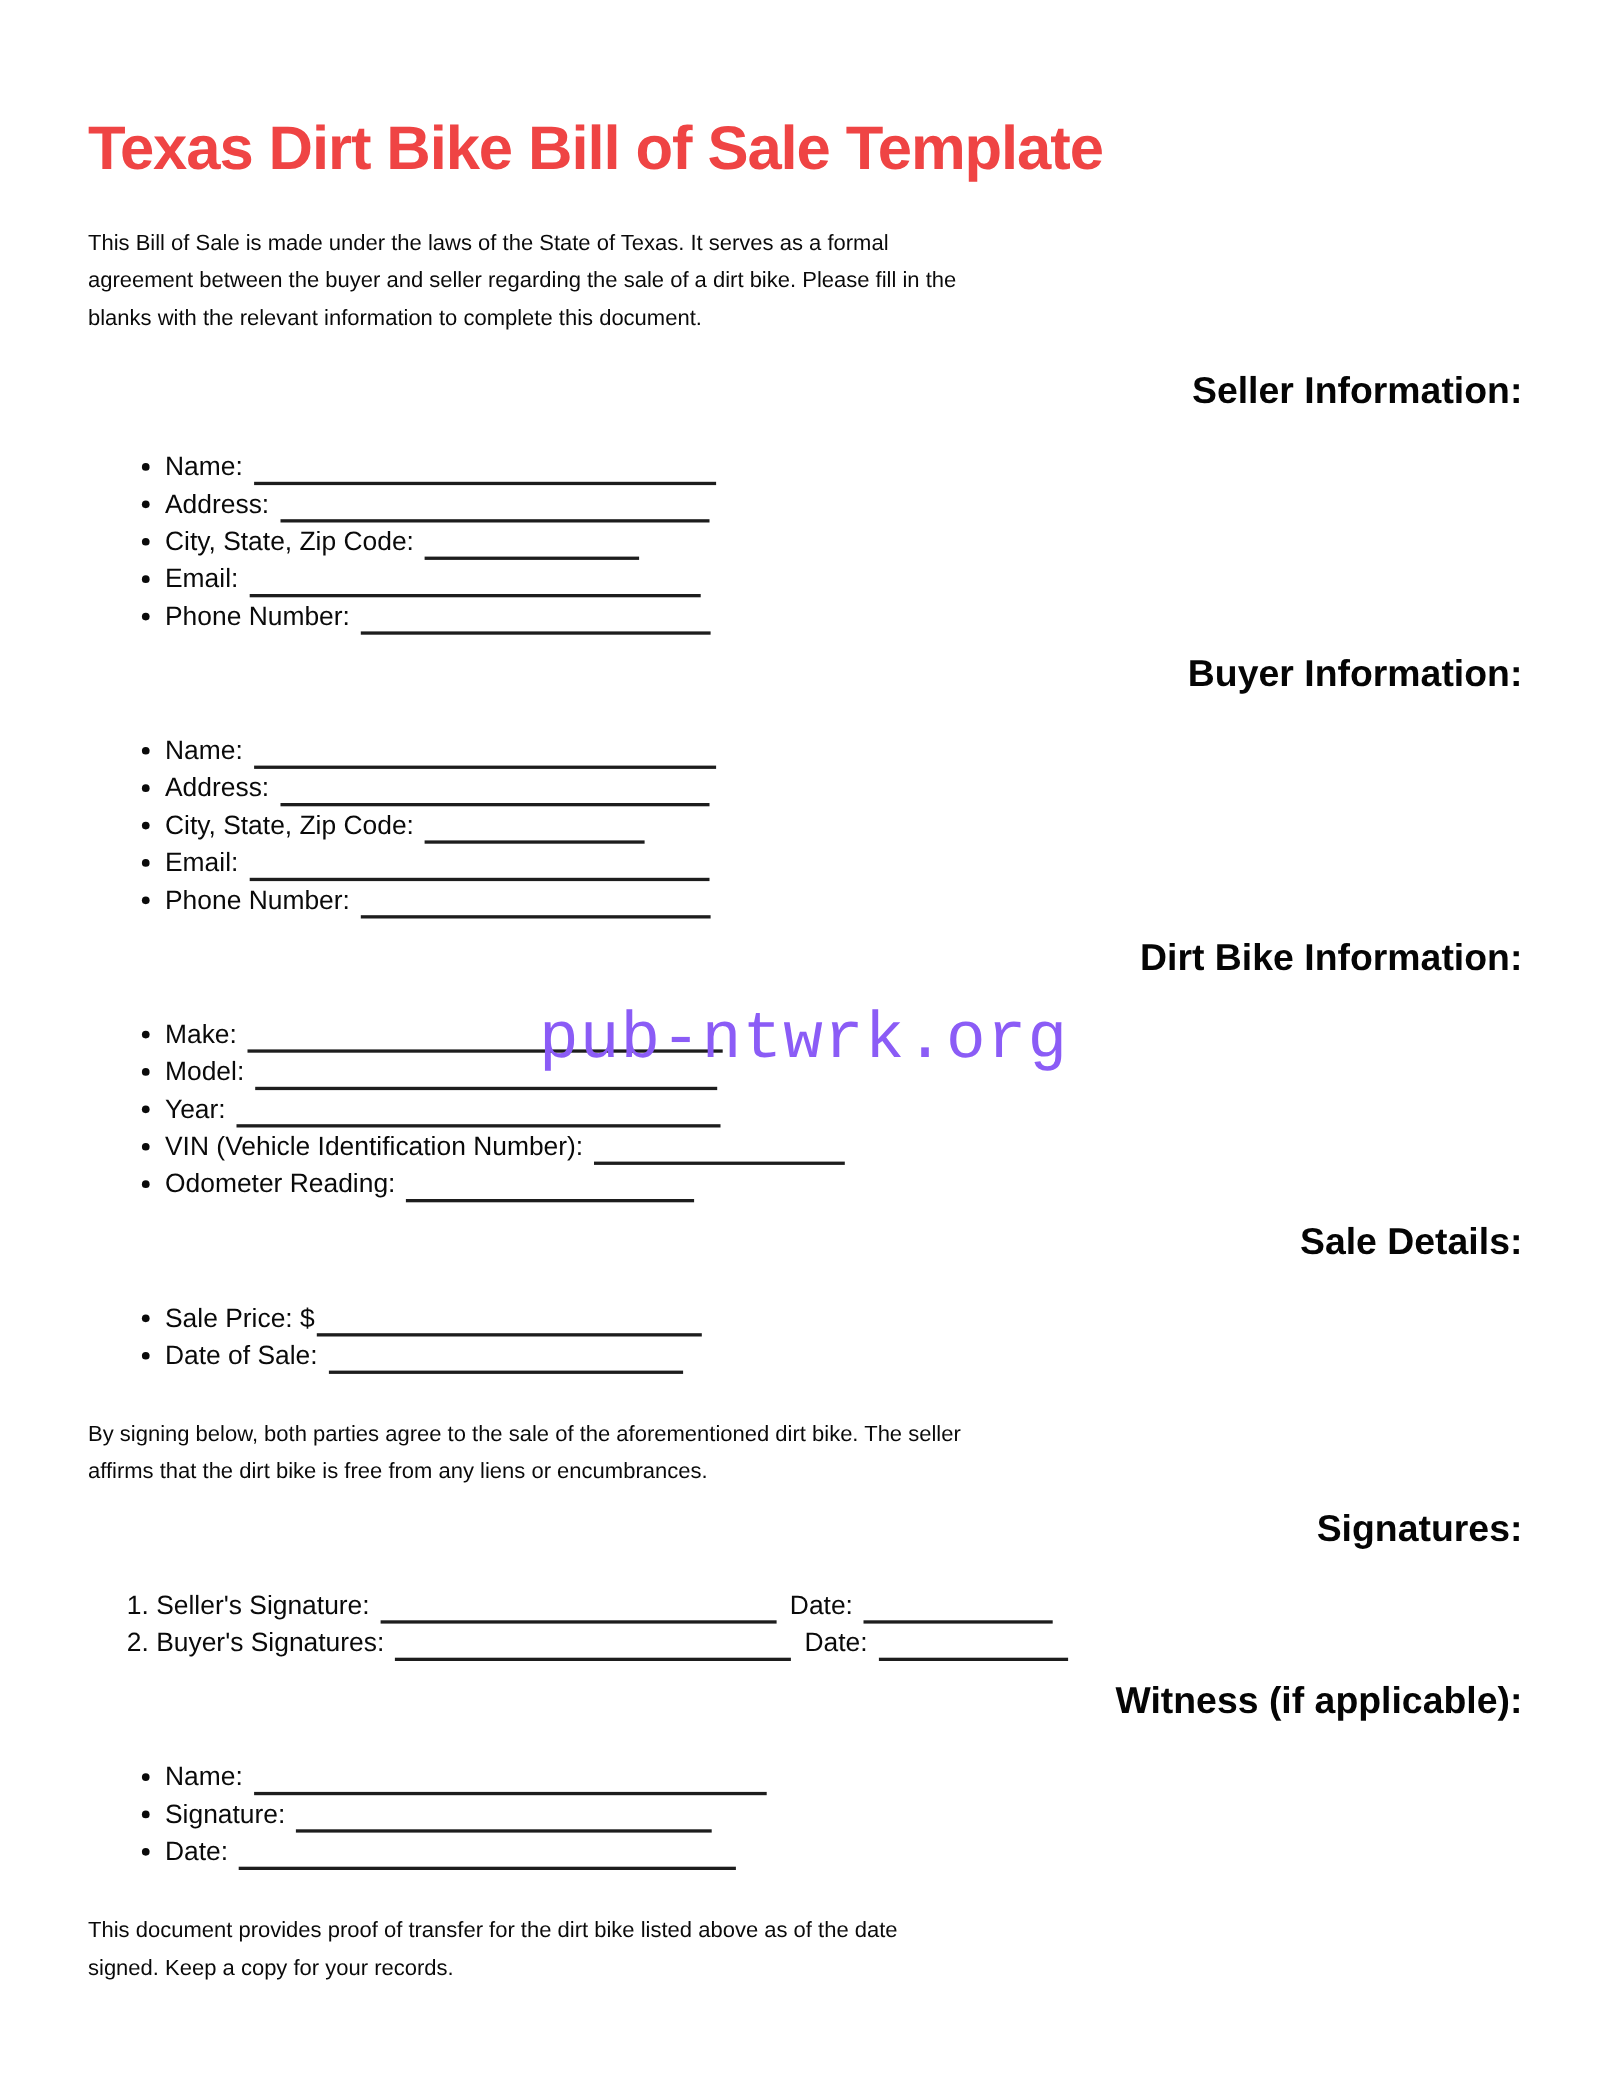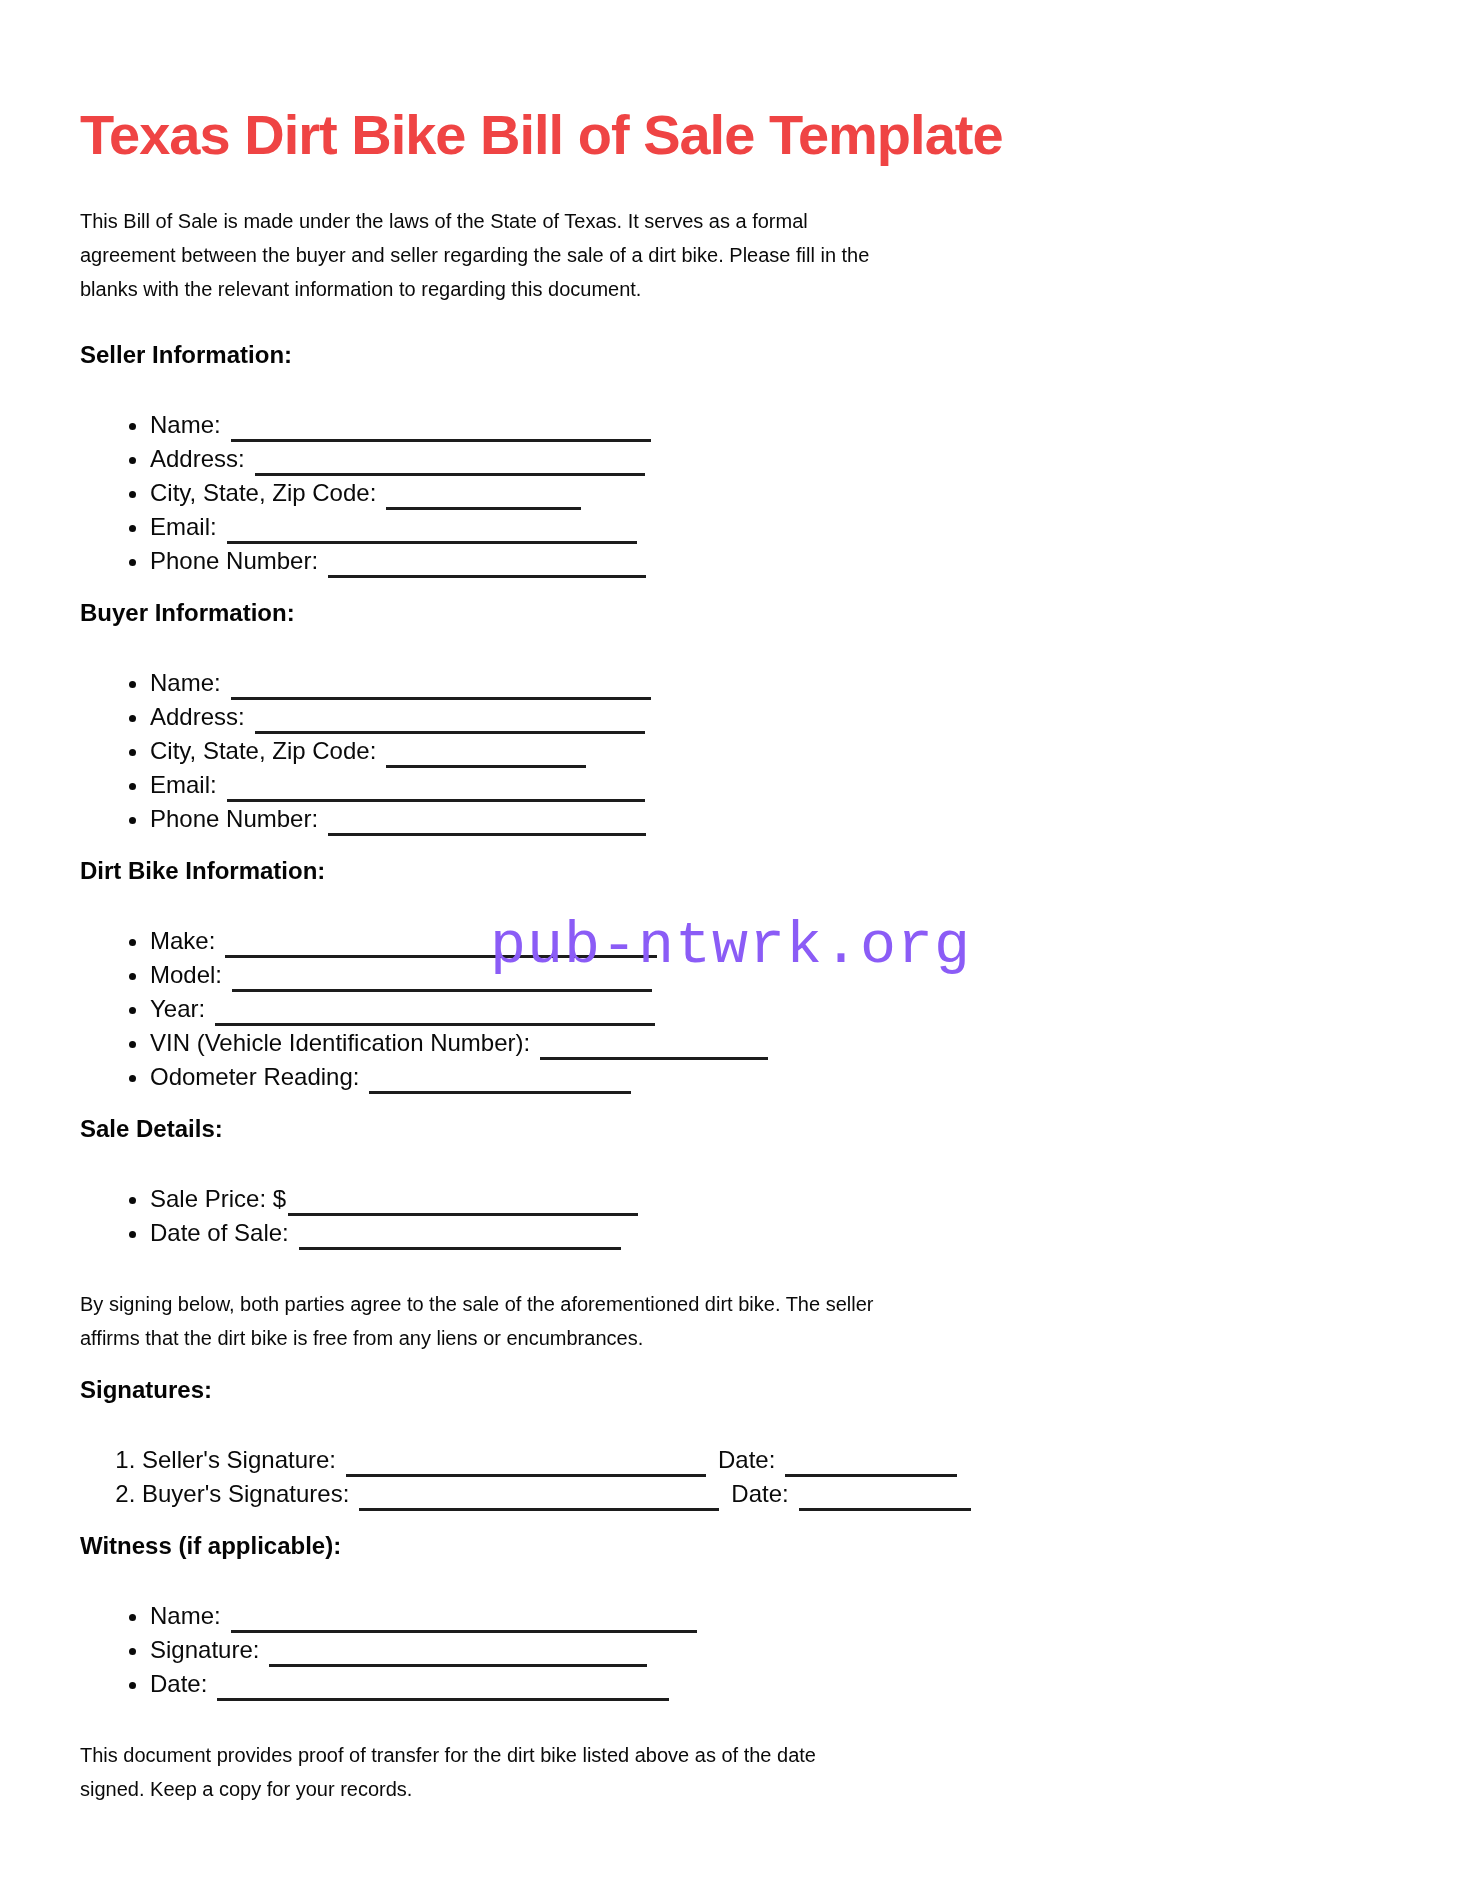--- a/index.html
+++ b/index.html
@@ -23,24 +23,25 @@
     color:#ef4444;
   }
   .para{
     margin:37px 0 0 0;
     font-size:20px;
     line-height:34px;
   }
   .para .line{display:block;}
   h2.sec{
     margin:16px 0 0 0;
-    font-size:24px;
+    font-size:34px;
     line-height:38px;
     font-weight:bold;
     color:#050505;
+    text-align:right;
   }
   h2.sec.first{margin-top:30px;}
   ul.fields, ol.fields{
     margin:34px 0 0 0;
     padding:0 0 0 70px;
     font-size:24px;
     line-height:34px;
   }
   ul.fields{list-style:disc;}
   ol.fields{list-style:decimal;padding-left:62px;}
@@ -73,21 +74,21 @@
 
 <div class="page">
 
   <div class="watermark">pub-ntwrk.org</div>
 
   <h1 class="doc-title">Texas Dirt Bike Bill of Sale Template</h1>
 
   <p class="para intro">
     <span class="line">This Bill of Sale is made under the laws of the State of Texas. It serves as a formal</span>
     <span class="line">agreement between the buyer and seller regarding the sale of a dirt bike. Please fill in the</span>
-    <span class="line">blanks with the relevant information to regarding this document.</span>
+    <span class="line">blanks with the relevant information to complete this document.</span>
   </p>
 
   <h2 class="sec first">Seller Information:</h2>
   <ul class="fields">
     <li class="field"><span>Name:</span><span class="blank" style="width:420px"></span></li>
     <li class="field"><span>Address:</span><span class="blank" style="width:390px"></span></li>
     <li class="field"><span>City, State, Zip Code:</span><span class="blank" style="width:195px"></span></li>
     <li class="field"><span>Email:</span><span class="blank" style="width:410px"></span></li>
     <li class="field"><span>Phone Number:</span><span class="blank" style="width:318px"></span></li>
   </ul>

